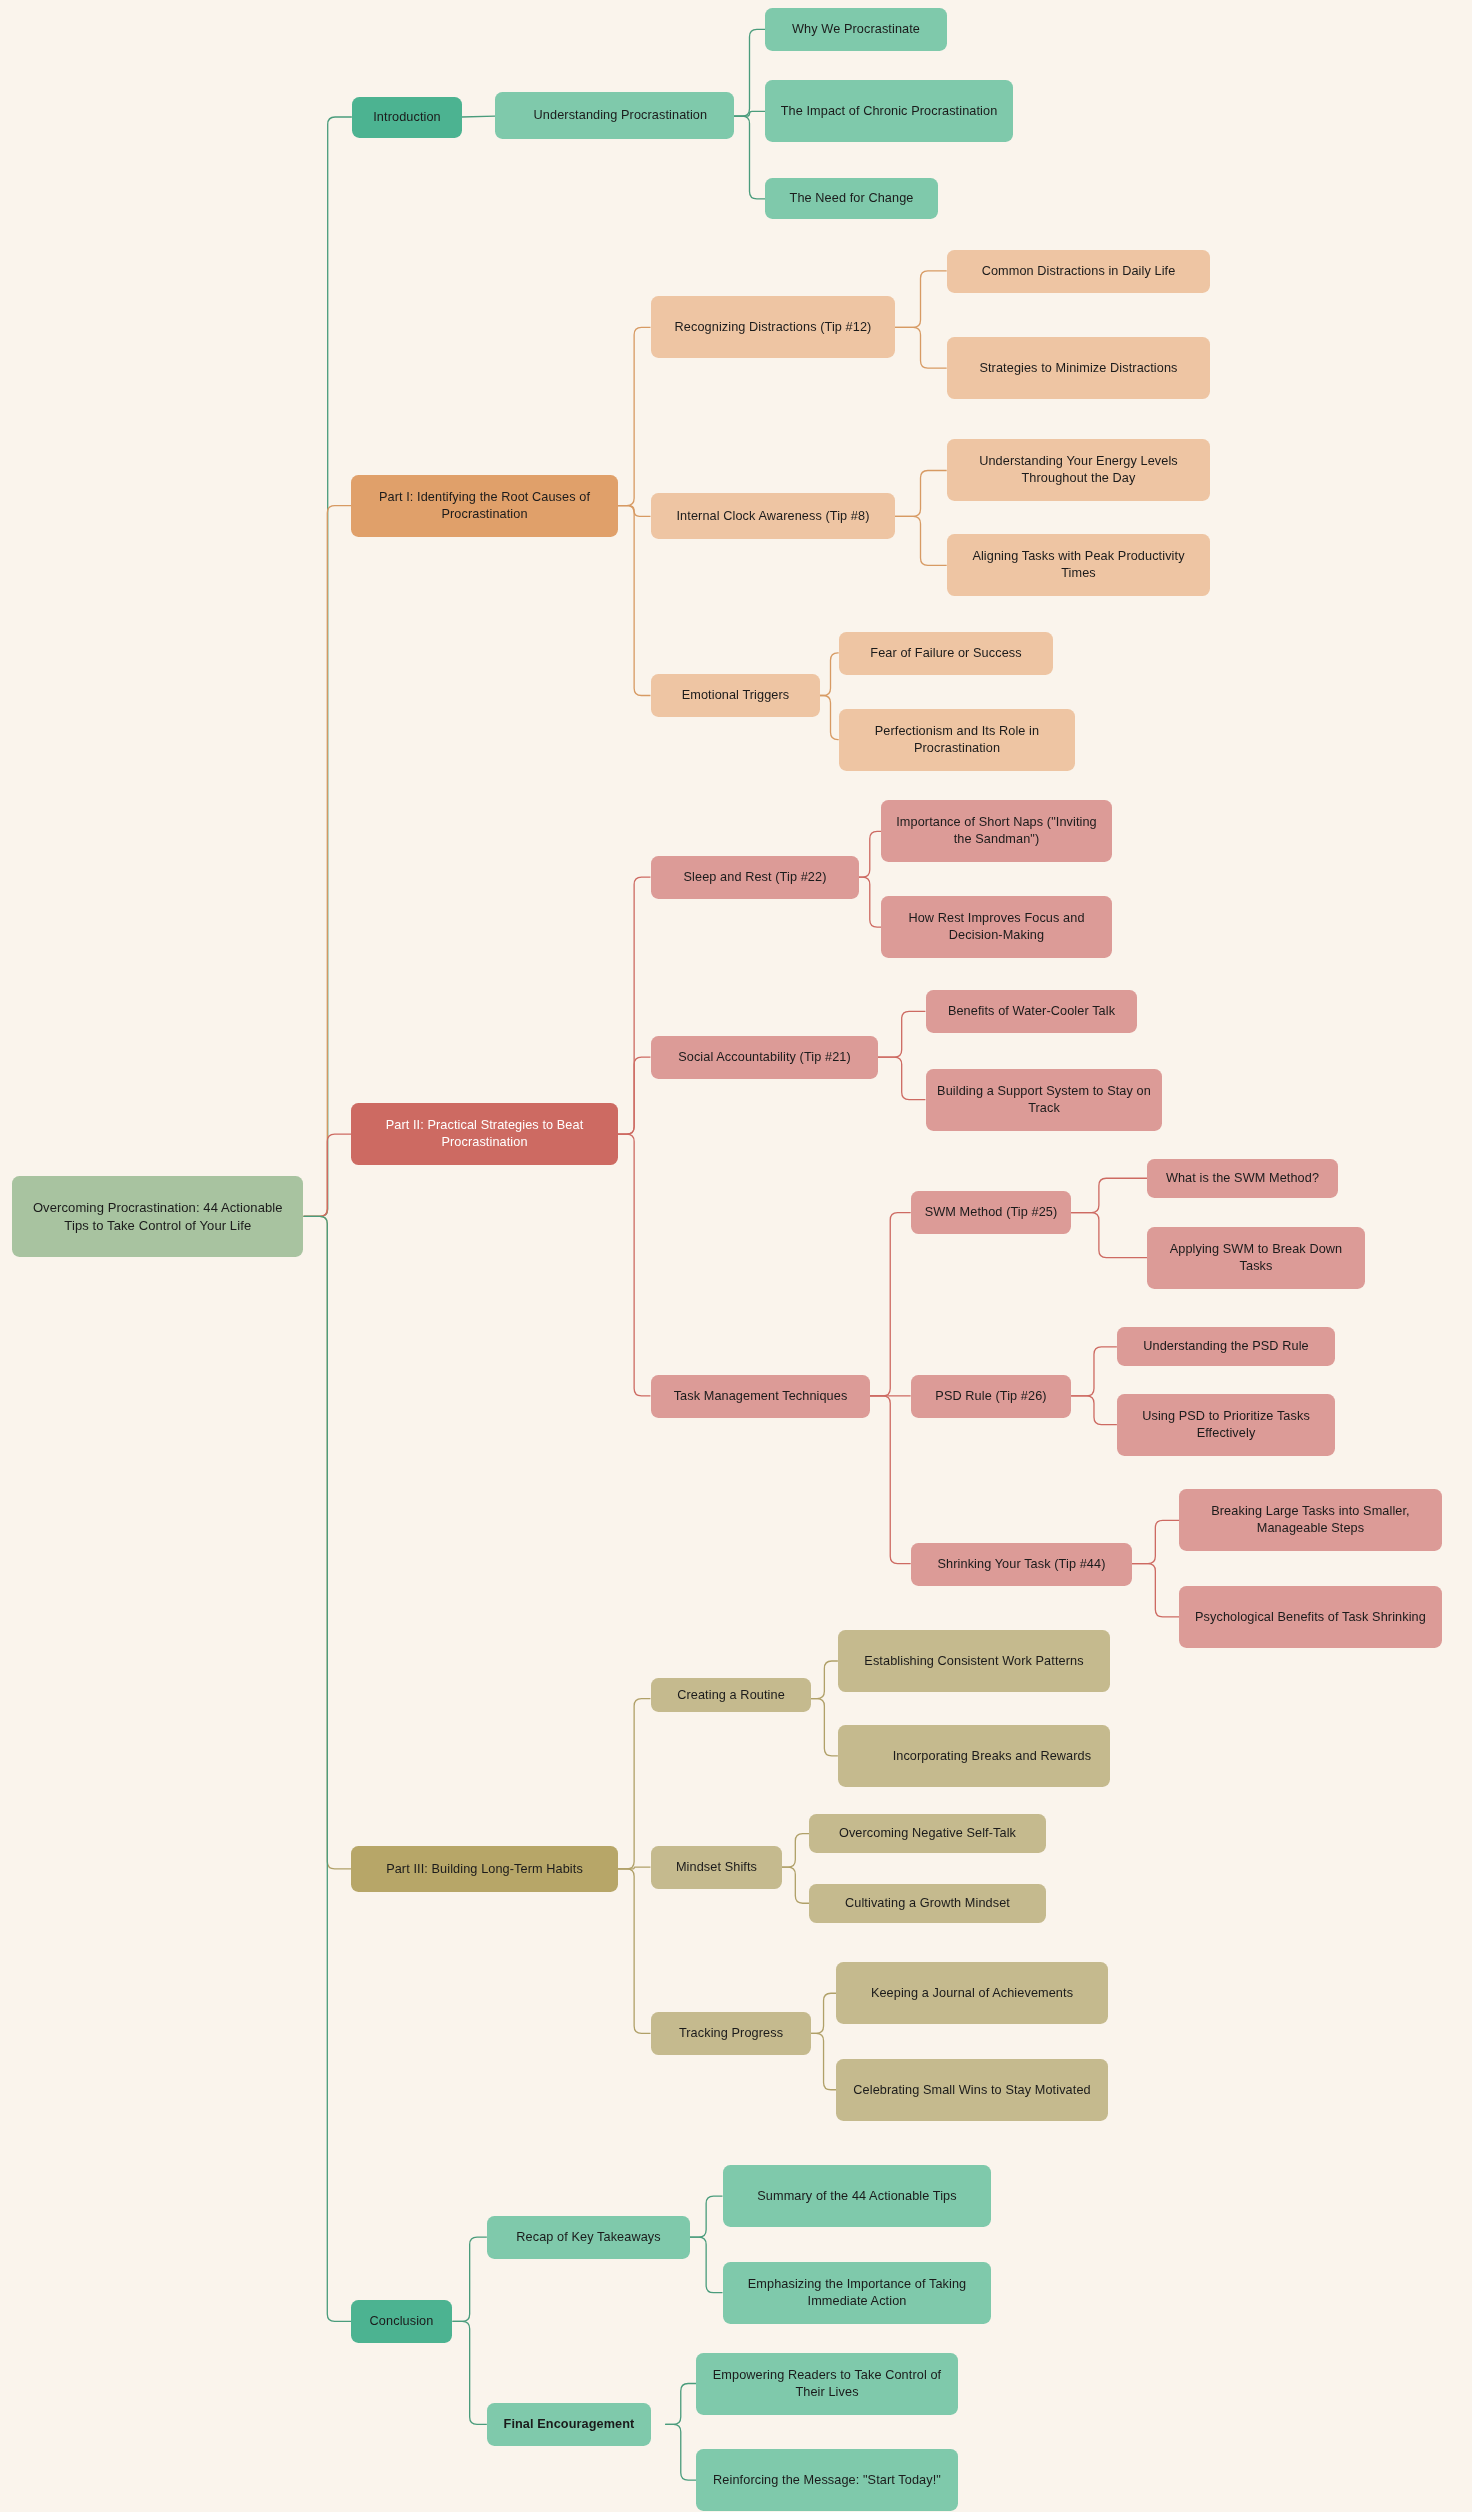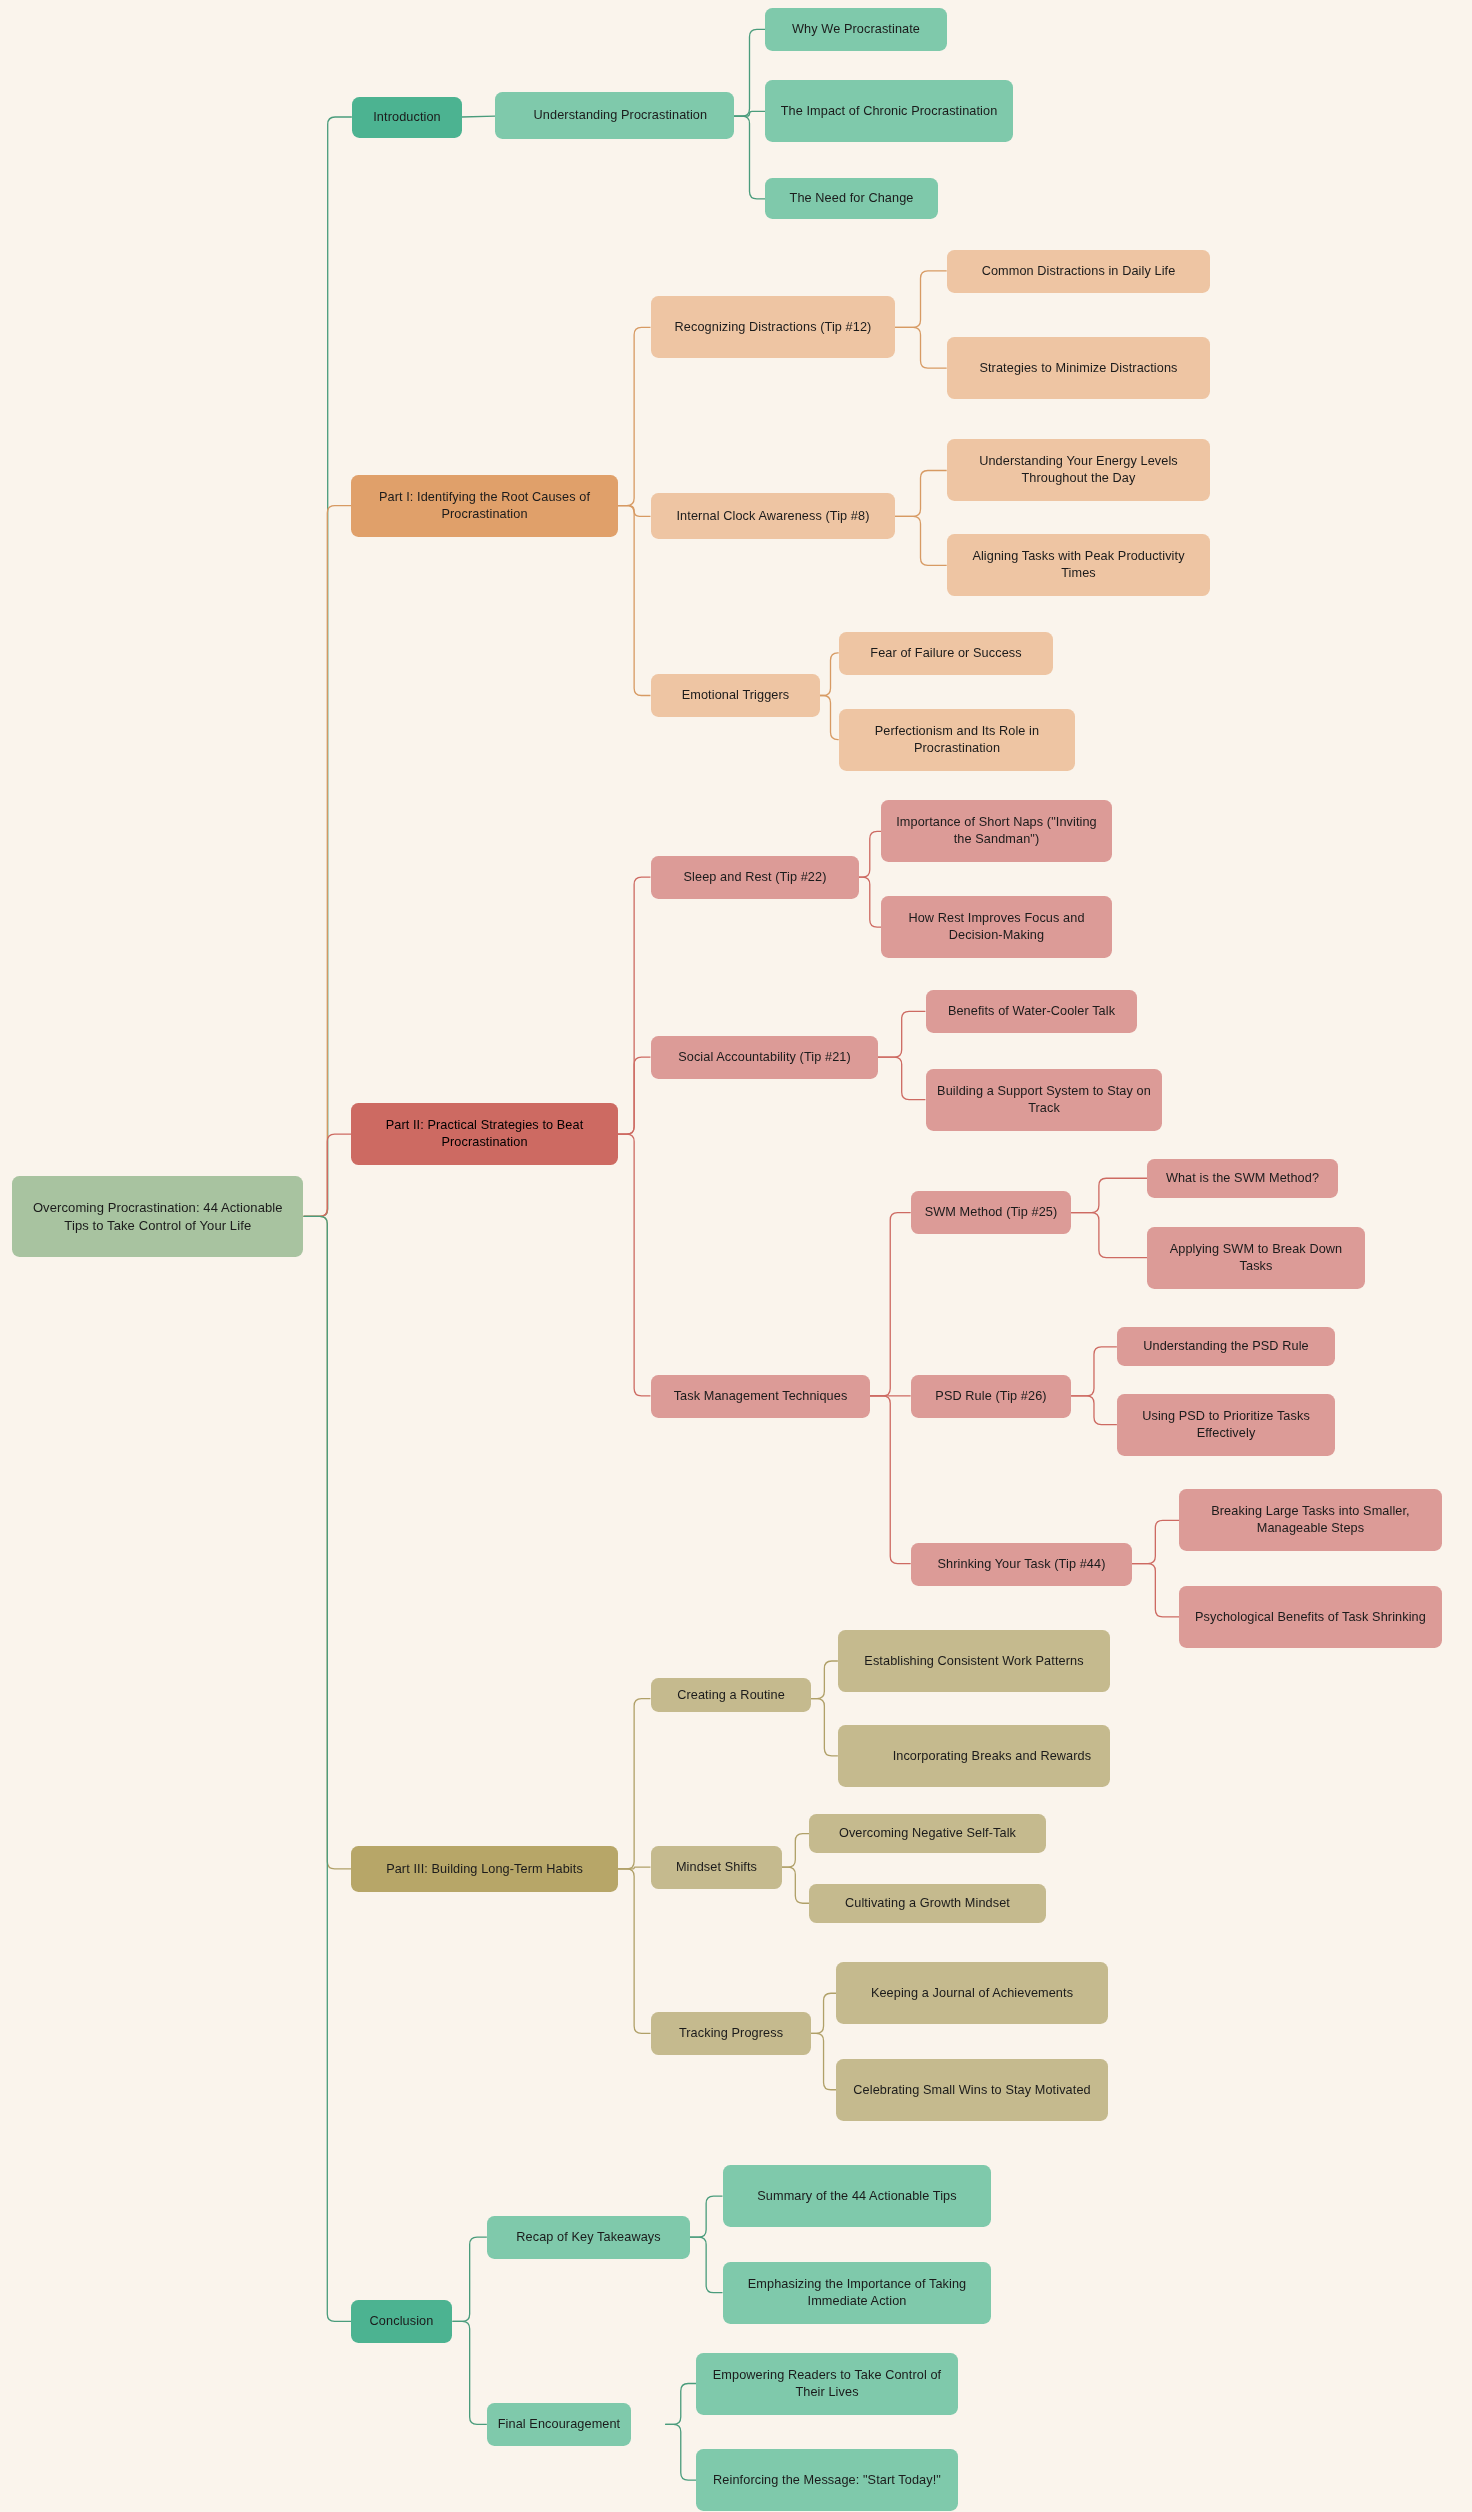--- a/index.html
+++ b/index.html
@@ -19,21 +19,21 @@
     align-items:center;
     justify-content:center;
     text-align:center;
     border-radius:7.4px;
     color:#1b1b1b;
     font-size:12.7px;
     line-height:1.32;
     padding:4.9px 8.2px;
     letter-spacing:0.1px;
   }
-  .node.white-text{color:#000000;}
+  .node.white-text{color:#ffffff;}
   .root{font-size:13px;}
 </style>
 </head>
 <body>
 
 <div id="canvas">
   <svg id="links" viewBox="0 0 1799 3070" width="1472" height="2512">
       <path d="M 371 1486.5 L 391.5 1486.5 Q 400.5 1486.5 400.5 1477.5 L 400.5 152 Q 400.5 143 409.5 143 L 430 143" fill="none" stroke="#4a9c7c" stroke-width="1.6"></path>
       <path d="M 371 1486.5 L 391 1486.5 Q 400 1486.5 400 1477.5 L 400 627 Q 400 618 409 618 L 429 618" fill="none" stroke="#d79a63" stroke-width="1.6"></path>
       <path d="M 371 1486.5 L 391 1486.5 Q 400 1486.5 400 1477.5 L 400 1395 Q 400 1386 409 1386 L 429 1386" fill="none" stroke="#cd6a62" stroke-width="1.6"></path>
@@ -125,18 +125,18 @@
       <div class="node" style="left: 651px; top: 1846px; width: 131px; height: 43px; background: rgb(197, 186, 142);">Mindset Shifts</div>
       <div class="node" style="left: 809px; top: 1814px; width: 237px; height: 39px; background: rgb(197, 186, 142);">Overcoming Negative Self-Talk</div>
       <div class="node" style="left: 809px; top: 1884px; width: 237px; height: 39px; background: rgb(197, 186, 142);">Cultivating a Growth Mindset</div>
       <div class="node" style="left: 651px; top: 2012px; width: 160px; height: 43px; background: rgb(197, 186, 142);">Tracking Progress</div>
       <div class="node" style="left: 836px; top: 1962px; width: 272px; height: 62px; background: rgb(197, 186, 142);">Keeping a Journal of Achievements</div>
       <div class="node" style="left: 836px; top: 2059px; width: 272px; height: 62px; background: rgb(197, 186, 142);">Celebrating Small Wins to Stay Motivated</div>
       <div class="node" style="left: 351px; top: 2300px; width: 101px; height: 43px; background: rgb(76, 179, 145);">Conclusion</div>
       <div class="node" style="left: 487px; top: 2216px; width: 203px; height: 43px; background: rgb(127, 201, 171);">Recap of Key Takeaways</div>
       <div class="node" style="left: 723px; top: 2165px; width: 268px; height: 62px; background: rgb(127, 201, 171);">Summary of the 44 Actionable Tips</div>
       <div class="node" style="left: 723px; top: 2262px; width: 268px; height: 62px; background: rgb(127, 201, 171);">Emphasizing the Importance of Taking Immediate Action</div>
-      <div class="node" style="left: 487px; top: 2403px; width: 144px; height: 43px; background: rgb(127, 201, 171);">Final Encouragement</div>
+      <div class="node" style="left: 487px; top: 2403px; width: 164px; height: 43px; background: rgb(127, 201, 171); font-weight: bold;">Final Encouragement</div>
       <div class="node" style="left: 696px; top: 2353px; width: 262px; height: 62px; background: rgb(127, 201, 171);">Empowering Readers to Take Control of Their Lives</div>
       <div class="node" style="left: 696px; top: 2449px; width: 262px; height: 62px; background: rgb(127, 201, 171);">Reinforcing the Message: "Start Today!"</div>
     </div>
 </div>
 
 
 </body></html>

